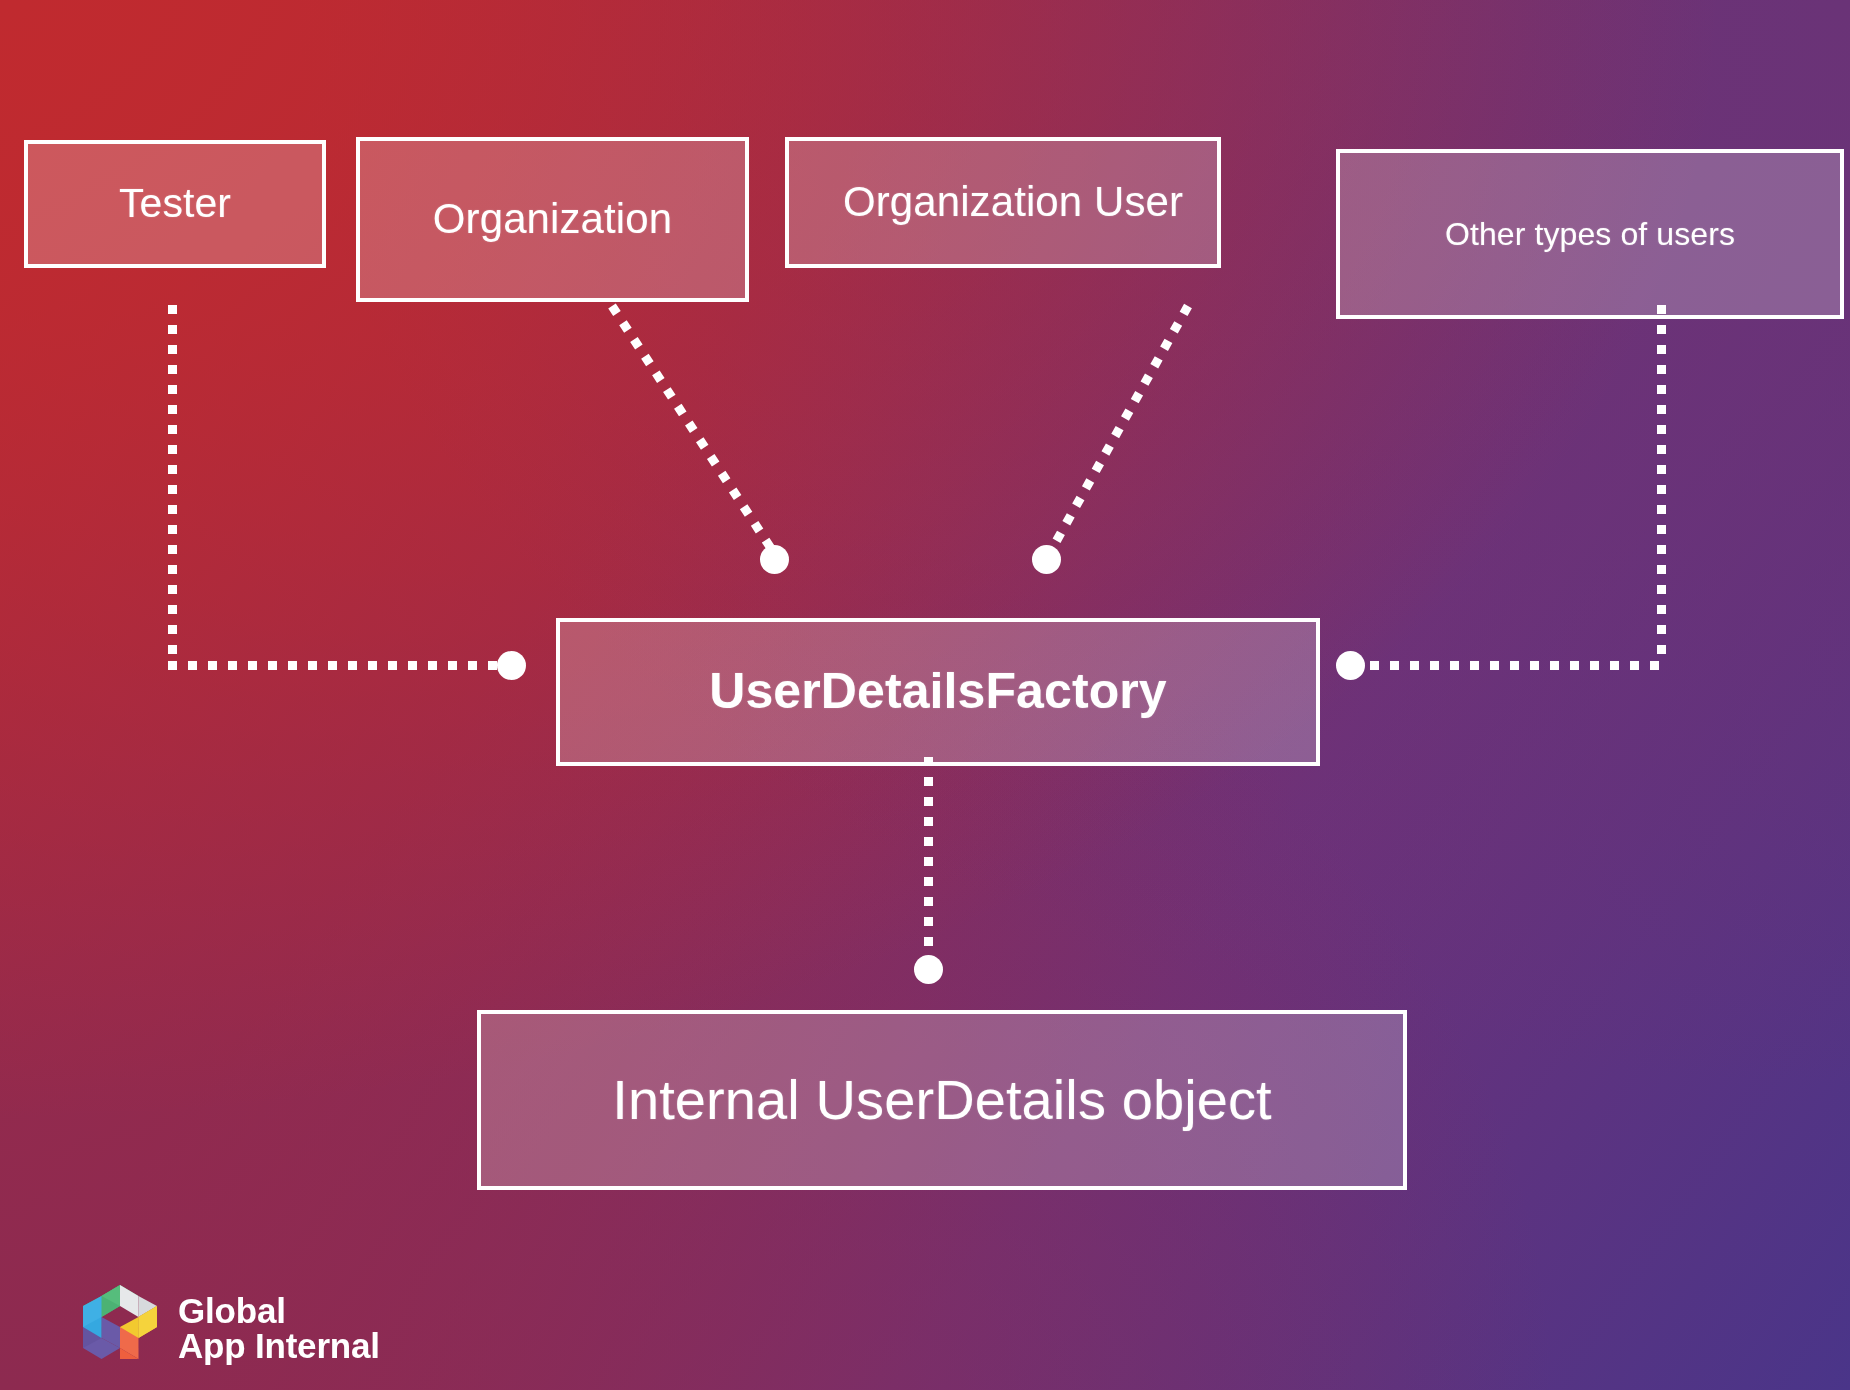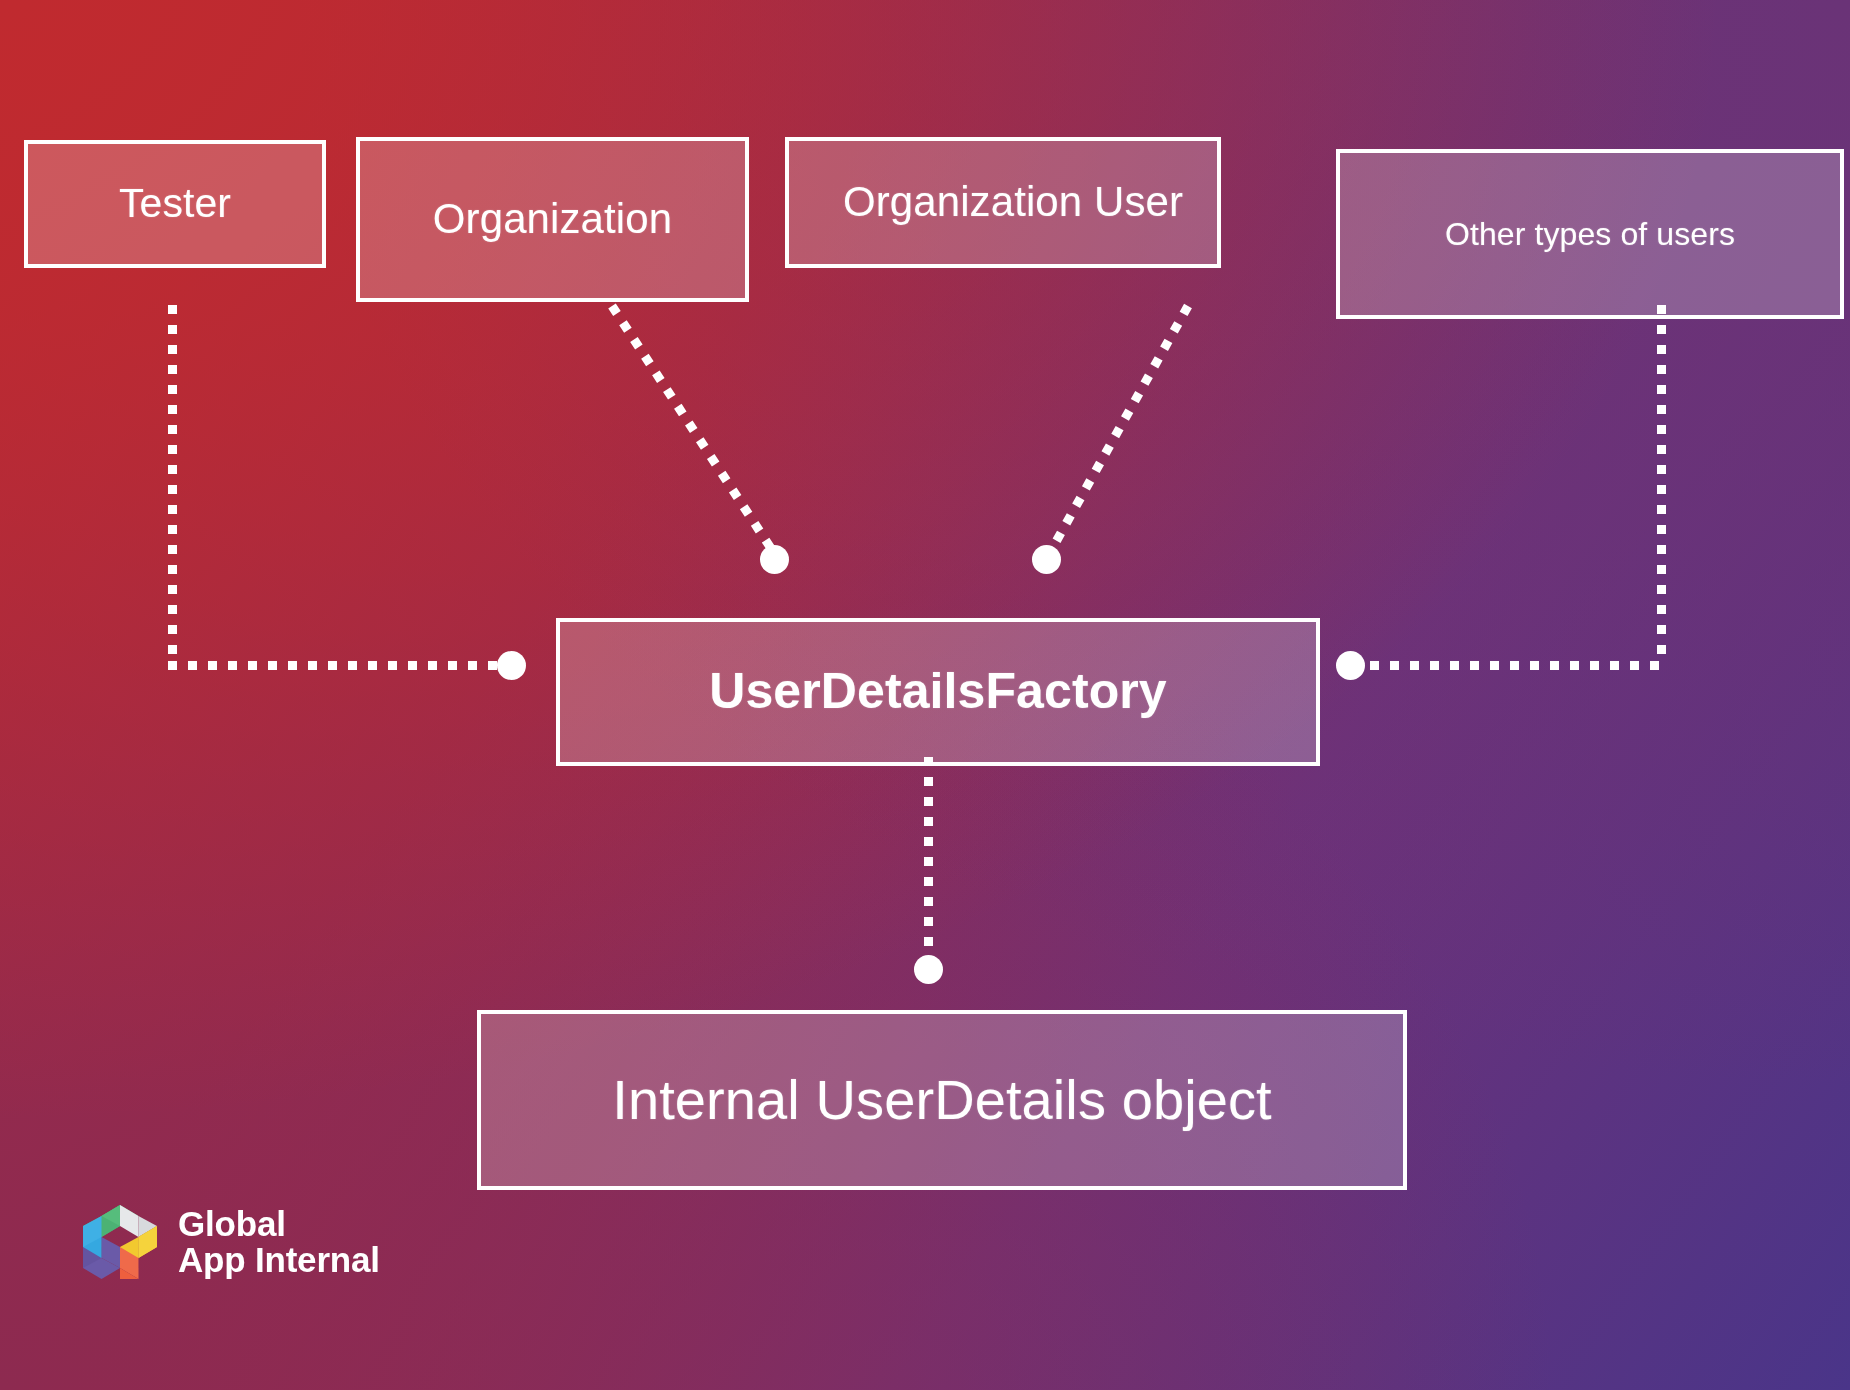--- a/index.html
+++ b/index.html
@@ -85,21 +85,21 @@
   #dot-internal    { left: 914px;  top: 955px; }
 
   
   #diag-svg { position: absolute; left: 0; top: 0; width: 1850px; height: 1390px; pointer-events: none; }
   #diag-svg line { stroke: #ffffff; stroke-width: 9; stroke-dasharray: 9 11; stroke-linecap: butt; }
 
   #dot-org-diag    { left: 760px;  top: 545px; }
   #dot-orguser-diag{ left: 1032px; top: 545px; }
 
   
-  #logo { position: absolute; left: 78px; top: 1200px; display: flex; align-items: center; gap: 16px; }
+  #logo { position: absolute; left: 78px; top: 1280px; display: flex; align-items: flex-end; gap: 16px; }
   #logo-mark { width: 84px; height: 84px; }
   #logo-text {
     color: #ffffff;
     font-size: 35px;
     font-weight: 800;
     line-height: 1.02;
     letter-spacing: -0.2px;
   }
 </style>
 </head>

